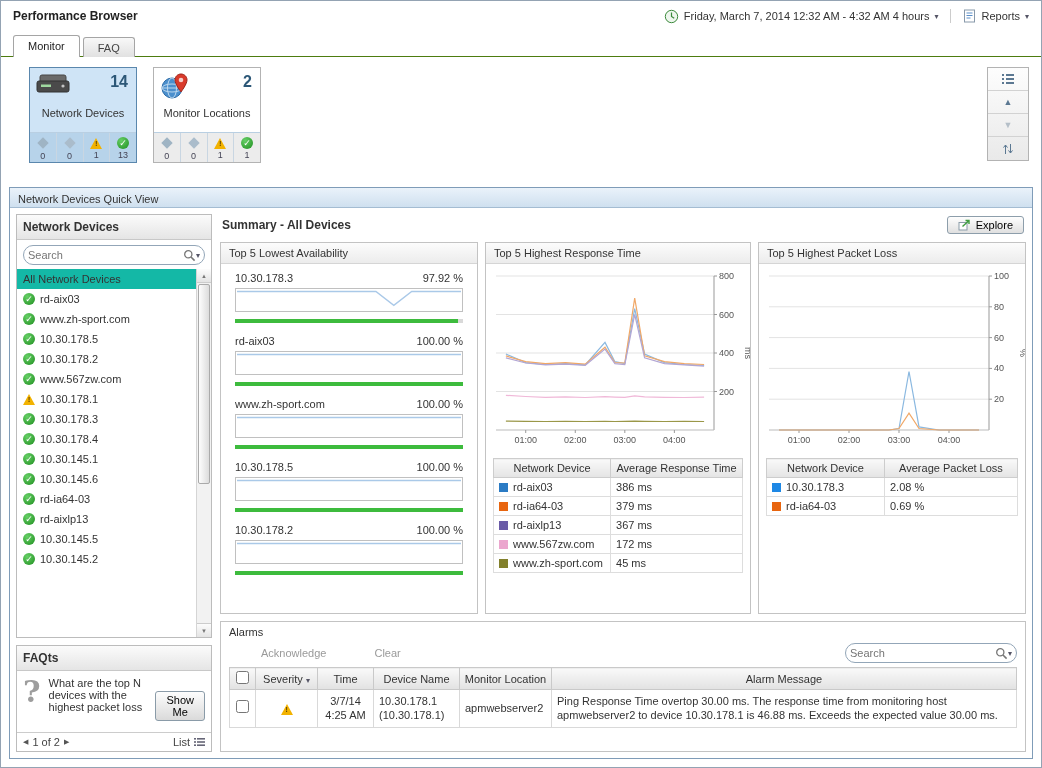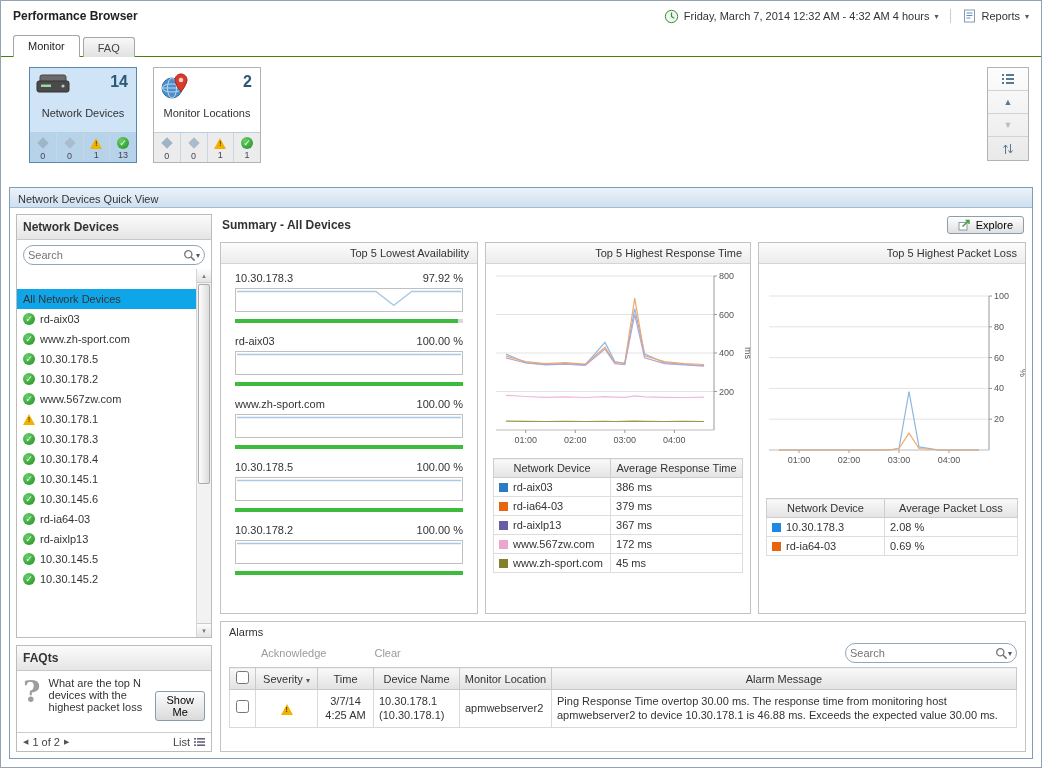--- a/index.html
+++ b/index.html
@@ -47,21 +47,21 @@
   
   .sidebar { width:196px; display:flex; flex-direction:column; gap:7px; flex:0 0 auto; min-height:0; }
   .devices-panel { flex:1; border:1px solid #bcbcbc; display:flex; flex-direction:column; min-height:0; }
   .panel-title { background:linear-gradient(#fbfbfb,#e5e5e5); border-bottom:1px solid #c8c8c8; padding:5px 6px; font-weight:bold; font-size:12px; flex:0 0 auto; }
   .search-row { padding:5px 6px 4px; flex:0 0 auto; }
   .search-box { display:flex; align-items:center; border:1px solid #93a6b8; border-radius:10px; height:20px; padding:0 4px; background:#fff; }
   .search-box input { border:none; outline:none; flex:1; min-width:0; font-size:11px; font-family:inherit; color:#333; }
   .device-list-wrap { flex:1; position:relative; overflow:hidden; }
   .device-list { position:absolute; inset:0 15px 0 0; }
   .device-item { height:20px; display:flex; align-items:center; gap:5px; padding:0 4px 0 6px; cursor:pointer; white-space:nowrap; }
-  .device-item.selected { background:#0ea5e9;margin-top:20px; }
+  .device-item.selected { background:#14b8a6; }
   .vscroll { position:absolute; top:0; right:0; bottom:0; width:15px; background:#f2f2f2; border-left:1px solid #d5d5d5; }
   .vs-arrow { height:14px; display:flex; align-items:center; justify-content:center; font-size:6px; color:#777; background:linear-gradient(#fcfcfc,#e4e4e4); border-bottom:1px solid #ccc; cursor:pointer; }
   .vs-arrow.bottom { position:absolute; bottom:0; left:0; right:0; border-top:1px solid #ccc; border-bottom:none; }
   .vs-thumb { position:absolute; top:15px; left:1px; right:1px; height:200px; background:linear-gradient(90deg,#fdfdfd,#dcdcdc); border:1px solid #aaa; border-radius:2px; cursor:grab; }
 
   .faqts-panel { height:107px; border:1px solid #bcbcbc; display:flex; flex-direction:column; flex:0 0 auto; }
   .faqts-body { flex:1; display:flex; padding:6px 6px 2px; gap:8px; min-height:0; }
   .qmark { font-size:30px; line-height:30px; color:#9d9d9d; font-weight:bold; font-family:"DejaVu Serif",serif; flex:0 0 auto; }
   .faqts-right { flex:1; display:flex; flex-direction:row; align-items:center; }
   .faqts-q { font-size:11px; color:#333; align-self:flex-start; }
@@ -72,24 +72,24 @@
   .list-toggle { display:flex; align-items:center; gap:4px; cursor:pointer; }
 
   
   .main { flex:1; display:flex; flex-direction:column; min-width:0; min-height:0; }
   .summary-header { height:28px; display:flex; align-items:center; justify-content:space-between; padding:0 2px 6px; flex:0 0 auto; }
   .summary-title { font-weight:bold; font-size:12px; }
   .explore-btn { display:flex; align-items:center; gap:5px; border:1px solid #8d9eab; border-radius:3px; background:linear-gradient(#fefefe,#e0e0e0); padding:2px 10px; cursor:pointer; font-family:inherit; font-size:11px; }
 
   .charts-row { height:372px; display:flex; gap:7px; flex:0 0 auto; min-width:0; }
   .chart-panel { border:1px solid #c3c3c3; display:flex; flex-direction:column; background:#fff; min-width:0; }
-  .panel-hd { background:linear-gradient(#fcfcfc,#ececec); border-bottom:1px solid #d5d5d5; padding:4px 8px; color:#333; flex:0 0 auto;text-align:right; }
+  .panel-hd { background:linear-gradient(#fcfcfc,#ececec); border-bottom:1px solid #d5d5d5; padding:4px 8px; color:#333; flex:0 0 auto; }
   .p-avail { width:258px; flex:0 0 auto; }
   .p-rt { width:266px; flex:0 0 auto; }
-  .p-pl { flex:1;gap:20px; }
+  .p-pl { flex:1; }
 
   .avail-entry { padding:8px 14px 4px; }
   .avail-row { display:flex; justify-content:space-between; margin-bottom:4px; }
   .avail-spark { height:24px; border:1px solid #c0c0c0; background:#fff; }
   .avail-bar { height:4px; margin-top:7px; background:#d9d9d9; }
   .avail-fill { height:100%; background:#3dbb3d; }
 
   .chart-area { height:190px; width:100%; }
 
   .mini-table { width:calc(100% - 14px); margin:4px 7px; border-collapse:collapse; table-layout:fixed; }

